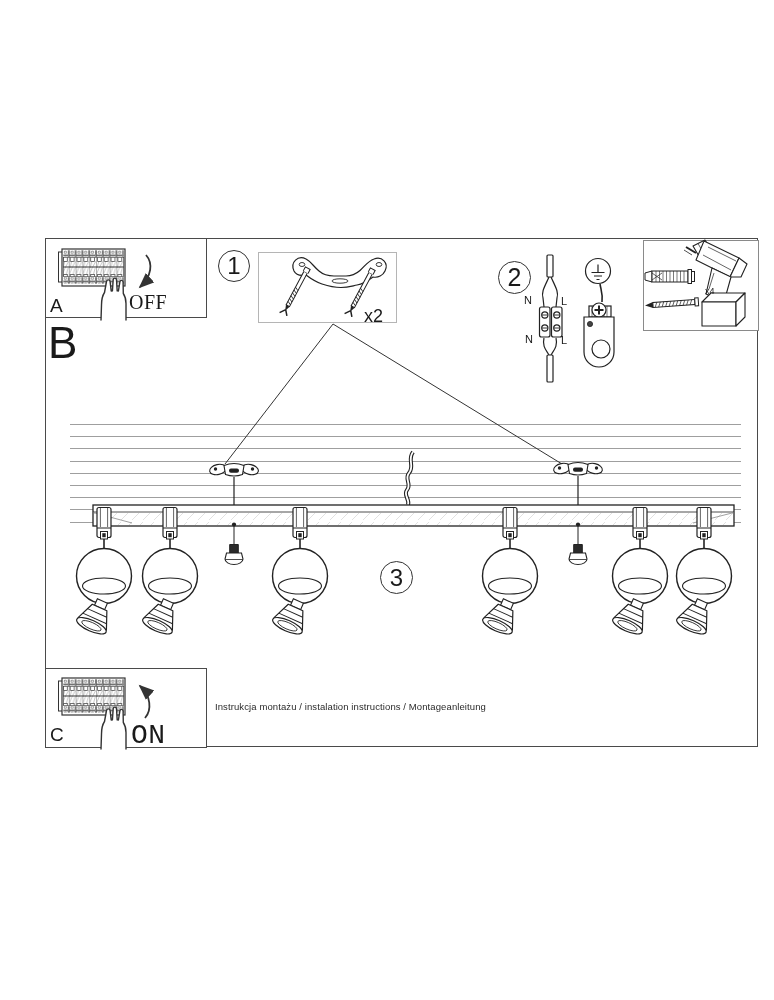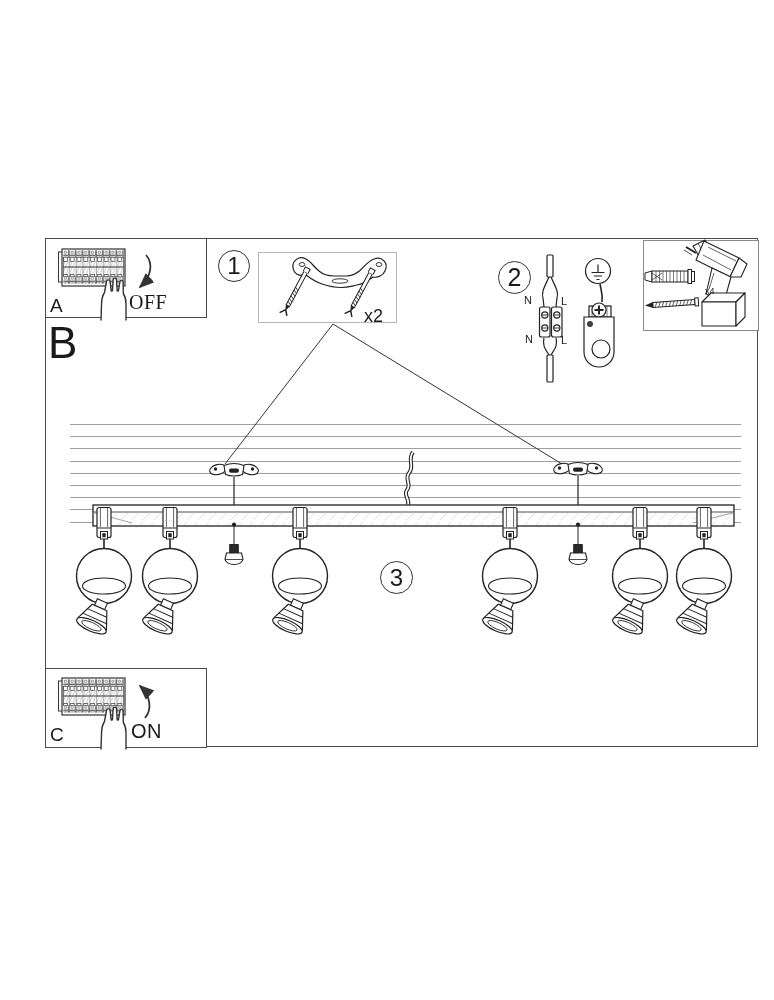--- a/index.html
+++ b/index.html
@@ -18,21 +18,21 @@
   .txt{z-index:3;white-space:nowrap;}
   .step-circle{z-index:3;border:1.6px solid #333;border-radius:50%;display:flex;align-items:center;justify-content:center;
                background:#fff;font-size:24px;color:#1a1a1a;box-sizing:border-box;}
   .c1{left:218px;top:250px;width:32px;height:32px;}
   .c2{left:498px;top:261px;width:33px;height:33px;font-size:25px;}
   .c3{left:380px;top:561px;width:33px;height:33px;background:transparent;}
   .letterB{left:48px;top:318px;font-size:44px;}
   .lblA{left:50px;top:295px;font-size:19px;}
   .lblC{left:50px;top:724px;font-size:19px;}
   .lblOFF{left:129px;top:291px;font-size:20px;letter-spacing:0.5px;font-family:Liberation Serif, serif;}
-  .lblON{left:131px;top:720px;font-size:20px;letter-spacing:0.5px;}
+  .lblON{left:131px;top:720px;font-size:28px;letter-spacing:0.5px;font-family:Liberation Mono, monospace;}
   .x2{left:364px;top:306px;font-size:18px;}
   .x4{left:670px;top:286px;font-size:9px;margin-left:35px;}
   .nl{font-size:11px;z-index:3;}
   .footer{left:215px;top:700px;font-size:9.5px;line-height:13.5px;color:#2b2b2b;z-index:3;letter-spacing:0.1px;}
 </style>
 </head>
 <body>
 
 <div class="page">
 
@@ -250,15 +250,16 @@
   <div class="abs txt lblON">ON</div>
   <div class="abs txt x2">x2</div>
   <div class="abs txt x4">x4</div>
 
   <div class="abs txt nl" style="left:524px;top:294px;">N</div>
   <div class="abs txt nl" style="left:561px;top:295px;">L</div>
   <div class="abs txt nl" style="left:525px;top:333px;">N</div>
   <div class="abs txt nl" style="left:561px;top:334px;">L</div>
 
   <div class="abs footer">
+    <div>Instrukcja montażu / instalation instructions / Montageanleitung</div>
   </div>
 
 </div>
 
 </body></html>

